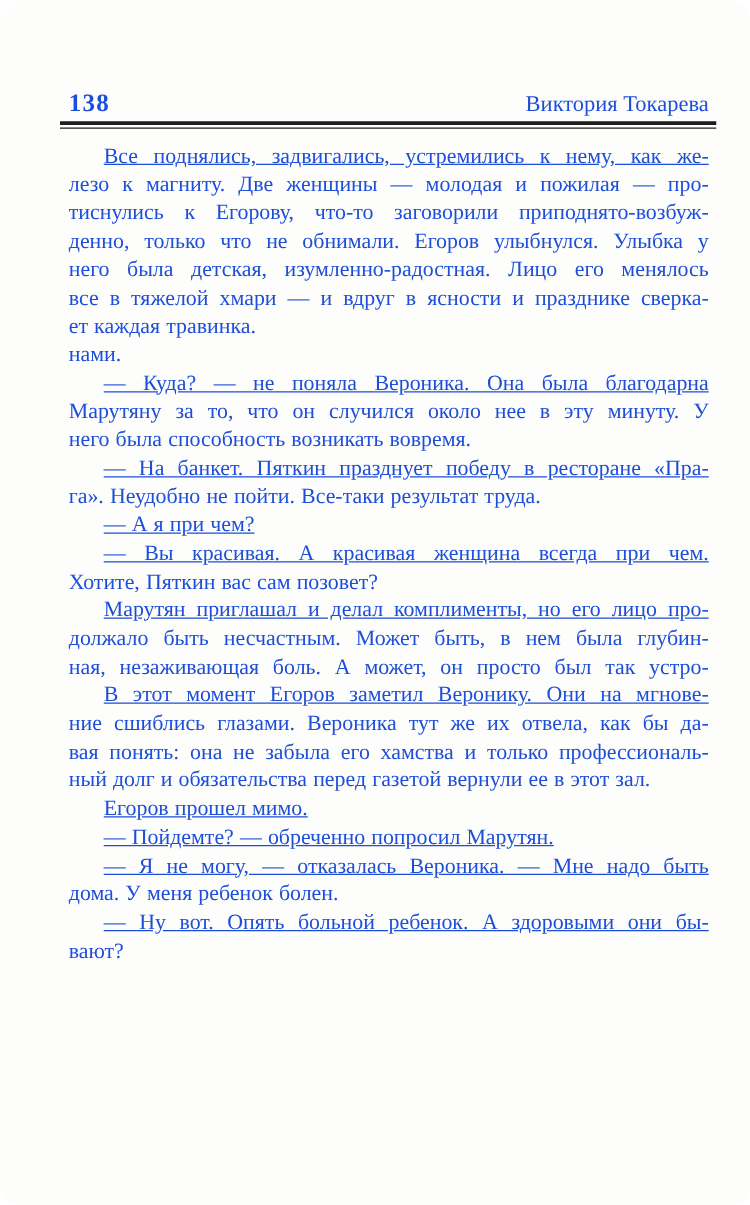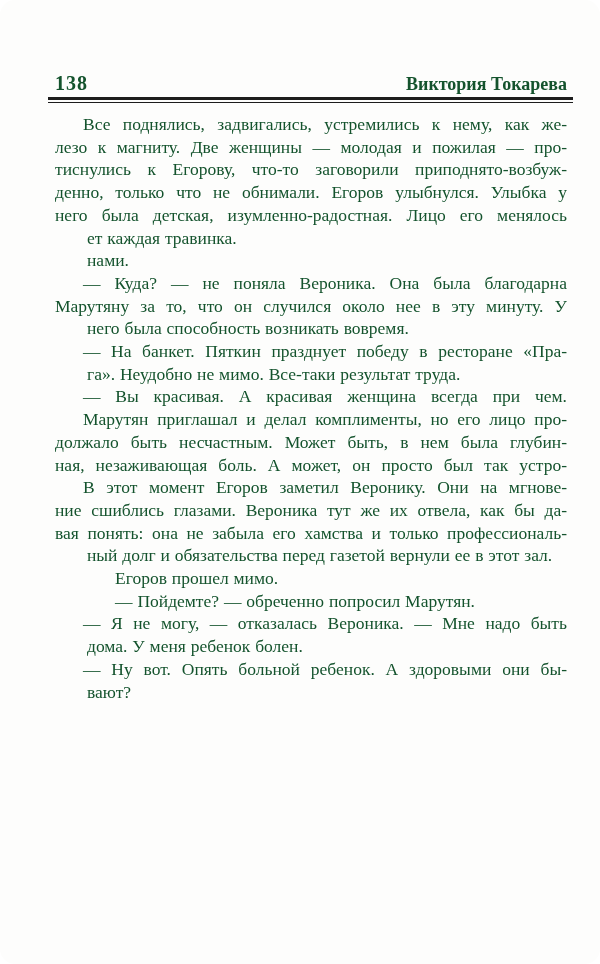--- a/index.html
+++ b/index.html
@@ -6,41 +6,41 @@
     margin: 0;
     padding: 0;
     background: #ffffff;
   }
   .page {
     position: relative;
     width: 600px;
     height: 964px;
     background: #fdfdfc;
     font-family: "Liberation Serif", serif;
-    color: #14532d;
+    color: #1d4ed8;
     overflow: hidden;
     border-radius: 15px;
   }
   .header {
     position: absolute;
     left: 55px;
     width: 512px;
     top: 72px;
     display: flex;
     justify-content: space-between;
     align-items: baseline;
   }
   .page-number {
     font-size: 20px;
     font-weight: 700;
     letter-spacing: 1px;
   }
   .author {
     font-size: 18px;
-    font-weight: 700;
+    font-weight: 400;
   }
   .rule {
     position: absolute;
     left: 48px;
     right: 27px;
     top: 97px;
     height: 2px;
     border-top: 3px solid #1d1d1d;
     border-bottom: 1px solid #1d1d1d;
   }
@@ -55,58 +55,63 @@
   .paragraph {
     margin: 0;
   }
   .line {
     text-align: justify;
     text-align-last: justify;
     word-spacing: 0.5px;
   }
   .line.first {
     text-indent: 28px;
+    text-decoration: underline;
   }
   .line.last {
     text-align-last: left;
-    margin-left: 32px;
   }
 </style>
 </head>
 <body>
 
 <div class="page">
   <div class="header">
     <span class="page-number">138</span>
     <span class="author">Виктория Токарева</span>
   </div>
   <div class="rule"></div>
   <div class="body-text" id="body-text">
       <div class="paragraph">
         <div class="line first">Все поднялись, задвигались, устремились к нему, как же-</div>
         <div class="line">лезо к магниту. Две женщины — молодая и пожилая — про-</div>
         <div class="line">тиснулись к Егорову, что-то заговорили приподнято-возбуж-</div>
         <div class="line">денно, только что не обнимали. Егоров улыбнулся. Улыбка у</div>
         <div class="line">него была детская, изумленно-радостная. Лицо его менялось</div>
+        <div class="line">все в тяжелой хмари — и вдруг в ясности и празднике сверка-</div>
         <div class="line last">ет каждая травинка.</div>
       </div>
       <div class="paragraph">
         <div class="line last">нами.</div>
       </div>
       <div class="paragraph">
         <div class="line first">— Куда? — не поняла Вероника. Она была благодарна</div>
         <div class="line">Марутяну за то, что он случился около нее в эту минуту. У</div>
         <div class="line last">него была способность возникать вовремя.</div>
       </div>
       <div class="paragraph">
         <div class="line first">— На банкет. Пяткин празднует победу в ресторане «Пра-</div>
-        <div class="line last">га». Неудобно не мимо. Все-таки результат труда.</div>
+        <div class="line last">га». Неудобно не пойти. Все-таки результат труда.</div>
+      </div>
+      <div class="paragraph">
+        <div class="line first last">— А я при чем?</div>
       </div>
       <div class="paragraph">
         <div class="line first">— Вы красивая. А красивая женщина всегда при чем.</div>
+        <div class="line last">Хотите, Пяткин вас сам позовет?</div>
       </div>
       <div class="paragraph">
         <div class="line first">Марутян приглашал и делал комплименты, но его лицо про-</div>
         <div class="line">должало быть несчастным. Может быть, в нем была глубин-</div>
         <div class="line">ная, незаживающая боль. А может, он просто был так устро-</div>
       </div>
       <div class="paragraph">
         <div class="line first">В этот момент Егоров заметил Веронику. Они на мгнове-</div>
         <div class="line">ние сшиблись глазами. Вероника тут же их отвела, как бы да-</div>
         <div class="line">вая понять: она не забыла его хамства и только профессиональ-</div>

